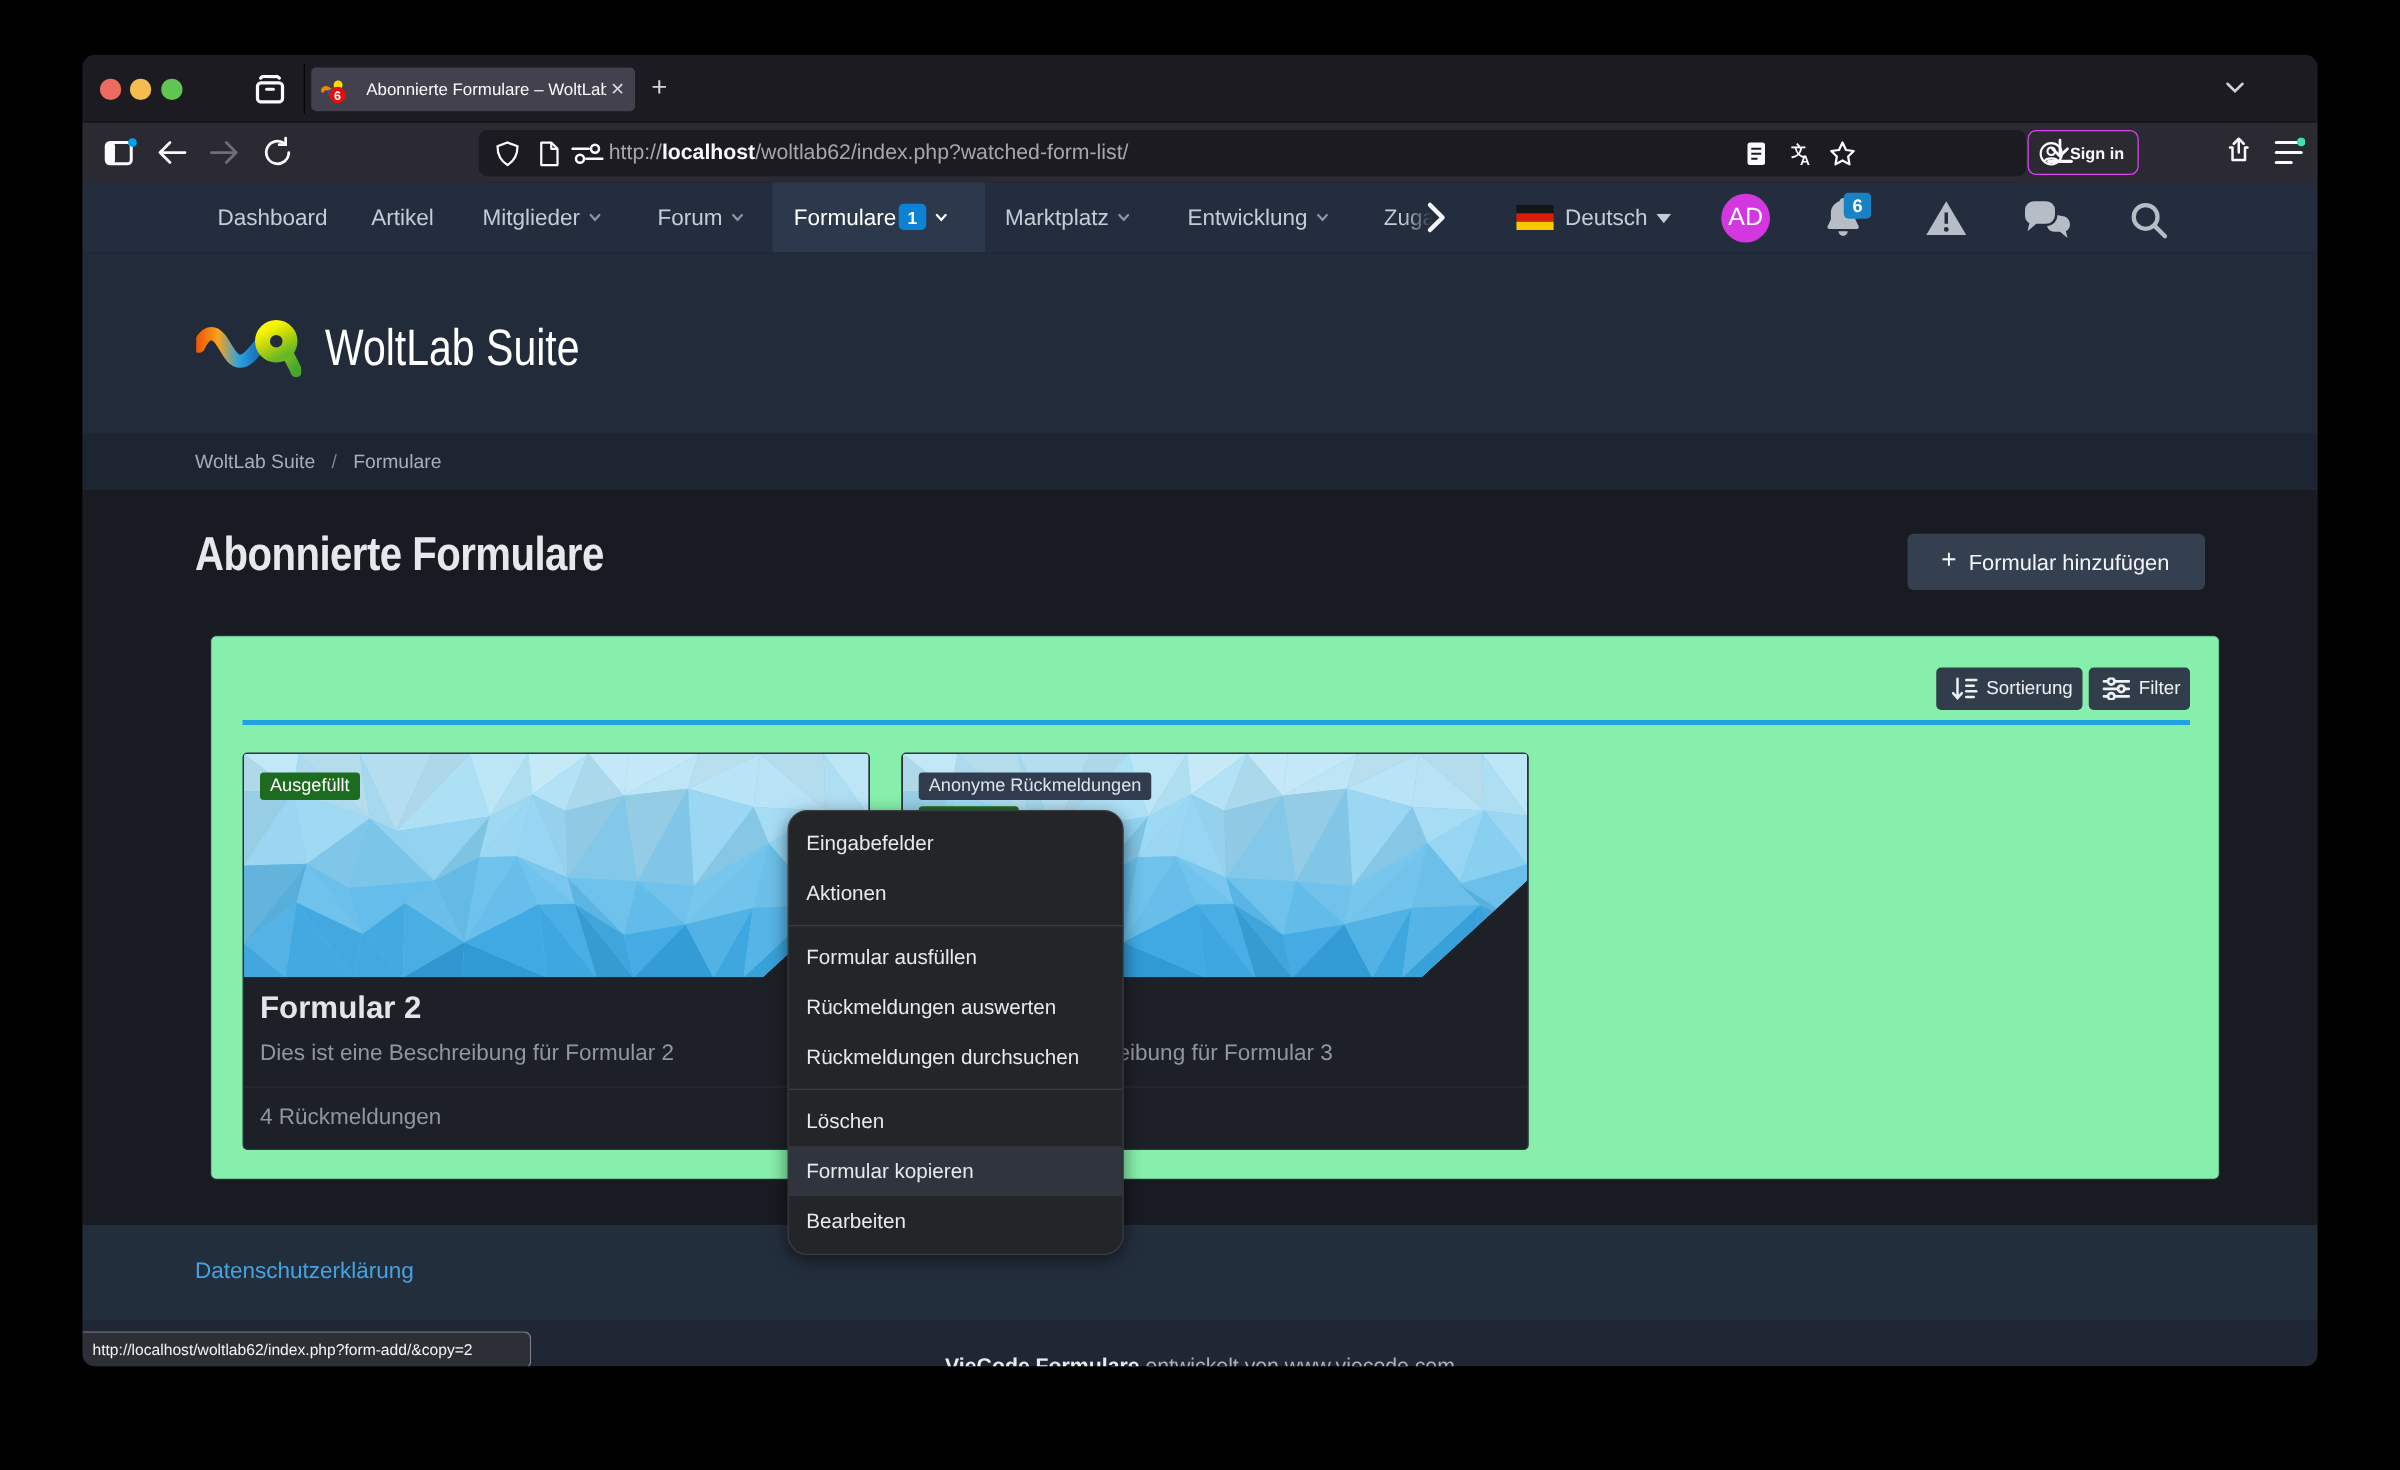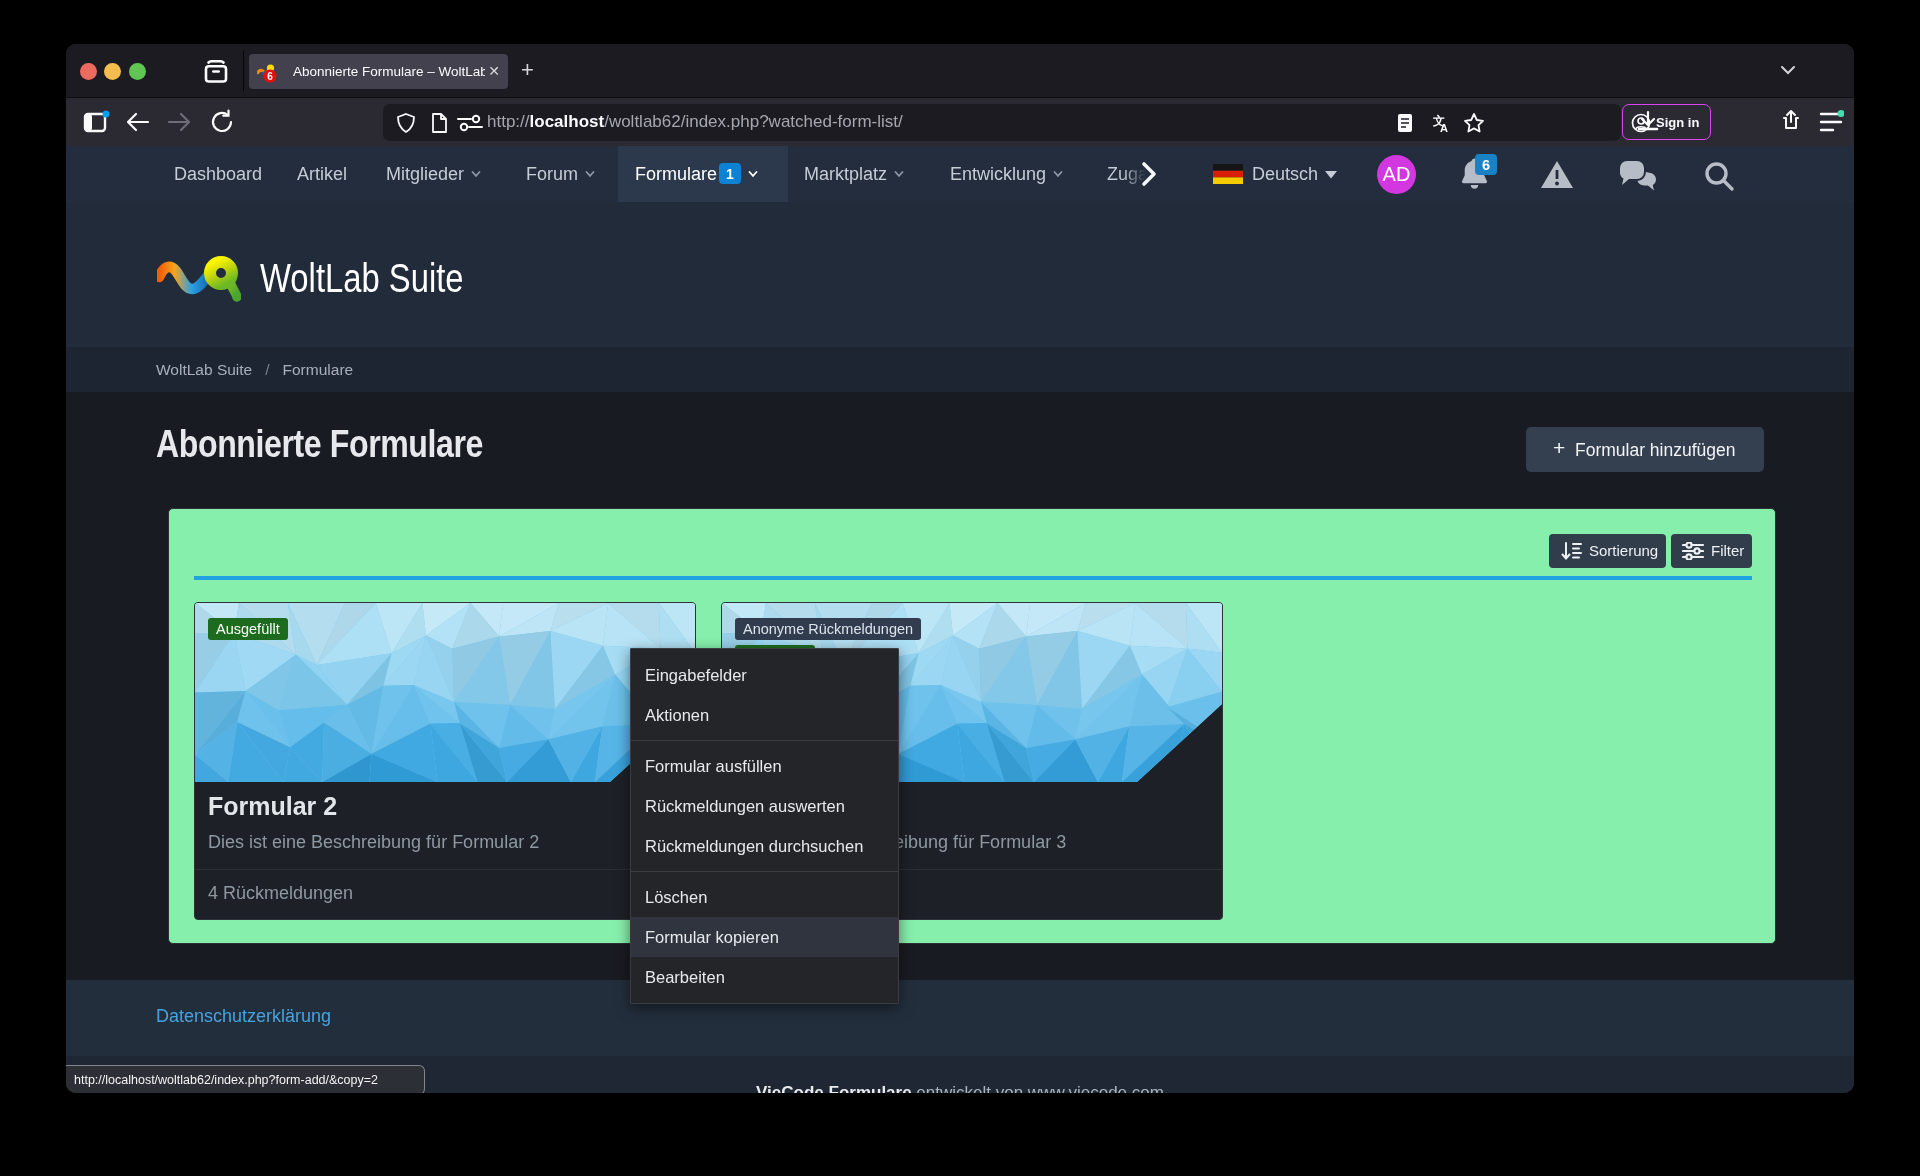--- a/index.html
+++ b/index.html
@@ -91,21 +91,21 @@
 
 
 .footerbox { position:relative; height:76px; background:#232e3d; }
 .footerbox a { position:absolute; left:90px; top:26px; color:#45a3e0; font-size:18px; text-decoration:none; }
 .copyright { position:relative; height:37px; background:#1e2733; color:#aab2bc; font-size:17px; }
 .copyright .in { position:absolute; left:0; width:100%; top:27px; text-align:center; }
 .copyright b { color:#e8eaed; }
 
 
 .ctxmenu { position:absolute; left:564px; top:604px; width:269px; background:#242529;
-  border:1px solid #3b3c42; border-radius:1px; box-shadow:0 4px 14px rgba(0,0,0,0.5);
+  border:1px solid #3b3c42; border-radius:16px; box-shadow:0 4px 14px rgba(0,0,0,0.5);
   padding:6px 0; color:#e7e9ec; font-size:16.5px; }
 .ctxmenu .mi { height:40px; line-height:40px; padding-left:14px; white-space:nowrap; }
 .ctxmenu .sep { height:1px; background:#3a3c42; margin:5px 0; }
 .ctxmenu .hl { background:#30343e; }
 
 
 .statustip { position:absolute; left:0px; top:1021px; width:359px; height:30px; background:#2c2f36;
   border:1.5px solid #82848a; border-left:none; border-radius:0 6px 6px 0; }
 .statustip span { position:absolute; left:8px; top:7px; font-size:12.5px; color:#f4f4f6; white-space:nowrap; }
 </style>

